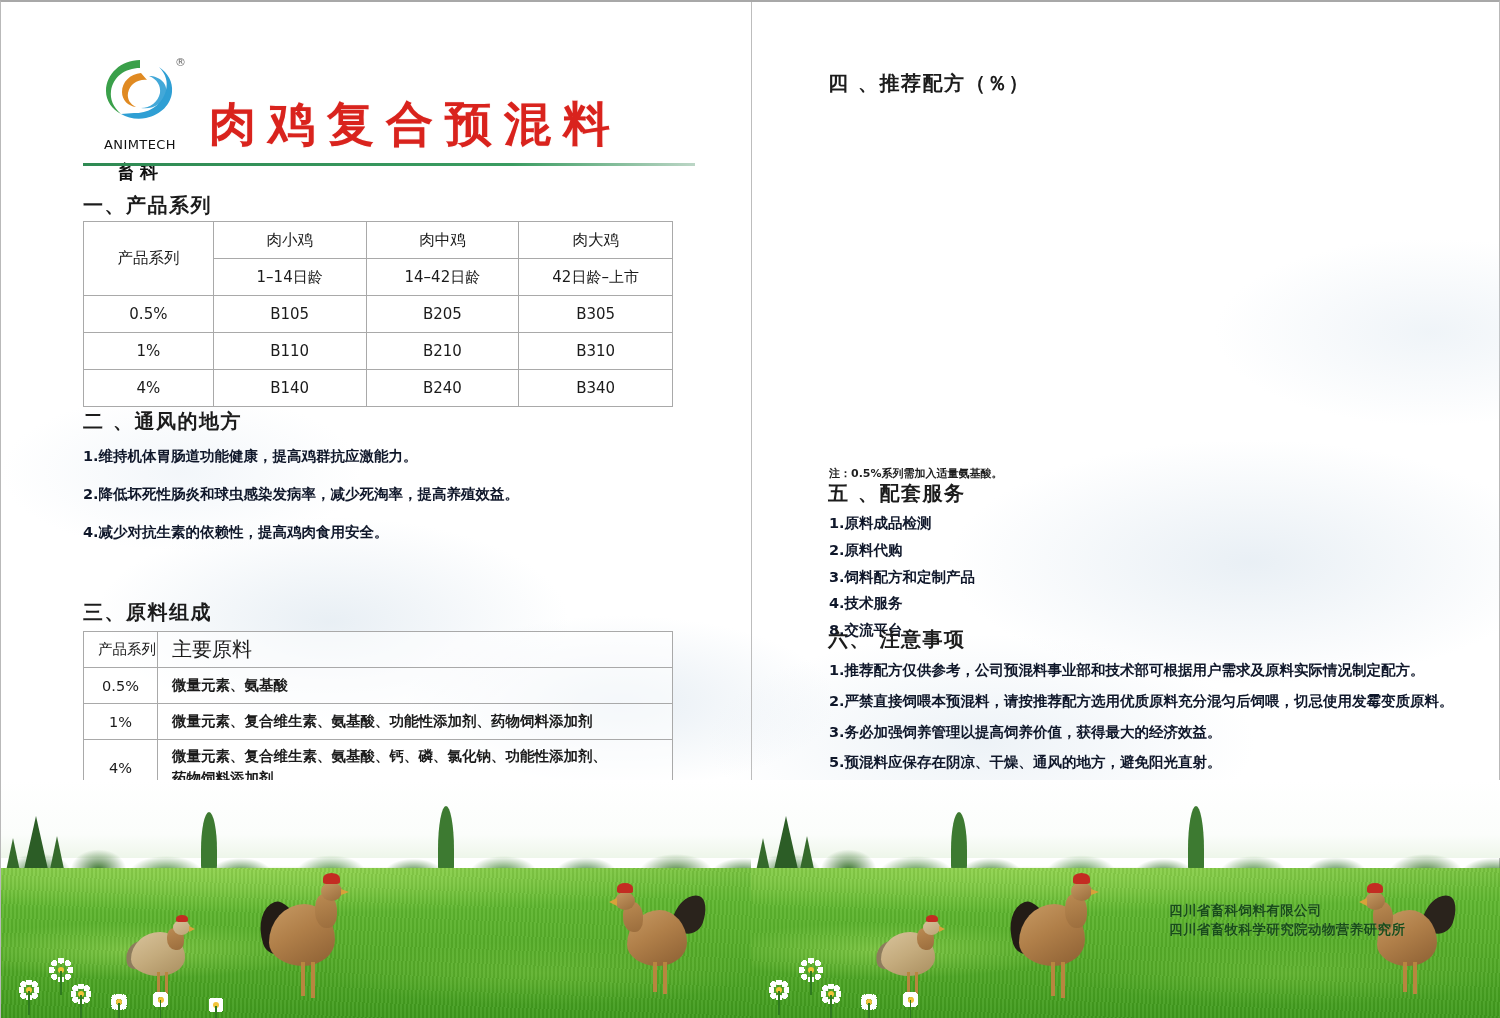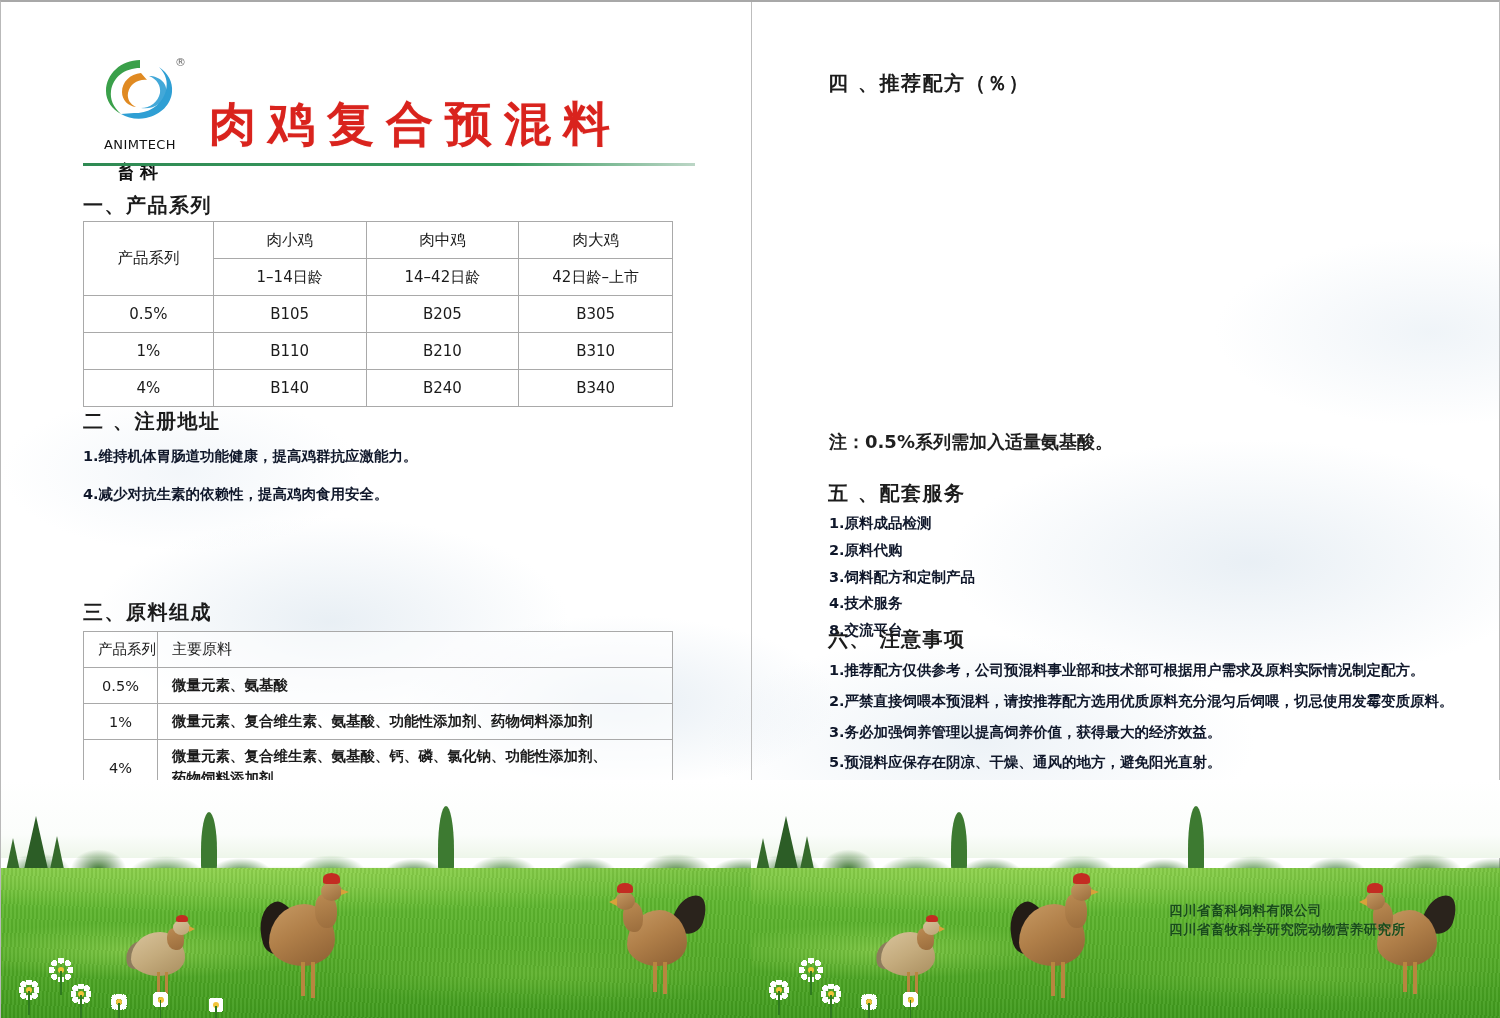--- a/index.html
+++ b/index.html
@@ -90,40 +90,40 @@
 
   
   #tbl-series { left: 82px; top: 219px; width: 590px; }
   #tbl-series td { height: 37px; }
   #tbl-series td.hcell { font-size: 15.5px; }
   #tbl-series td.series-name { font-size: 15px; }
 
   
   #tbl-materials { left: 82px; top: 629px; width: 590px; }
   #tbl-materials td { height: 36px; }
-  #tbl-materials td.mat-head { text-align: left; padding-left: 14px; font-size: 15px; }
+  #tbl-materials td.mat-head { text-align: left; padding-left: 14px; font-size: 20px; }
   #tbl-materials td.mat-body {
     text-align: left; padding-left: 14px; font-size: 14.5px;
     font-weight: bold; line-height: 1.45;
   }
   #tbl-materials td.mat-series { width: 74px; font-size: 14.5px; }
   #tbl-materials td.tall { height: 56px; }
 
   
   .txt-list { position: absolute; }
   .txt-list p {
     font-size: 14.5px; font-weight: bold; color: #0f172a;
     line-height: 1.5;
   }
   .feature-list p { margin-bottom: 16px; }
   .service-list p { margin-bottom: 5px; }
   .notice-list p { margin-bottom: 9px; }
   .note-line {
     position: absolute;
-    font-size: 18px; font-weight: bold; color: #1f1f1f;
+    font-size: 11px; font-weight: bold; color: #1f1f1f; margin-top: 36px;
   }
 
   
   .scene { position: absolute; left: 0; bottom: 0; width: 1500px; height: 238px; overflow: hidden; }
   .scene-half {
     position: absolute; top: 0; height: 238px; width: 750px; overflow: hidden;
   }
   .scene-half.l { left: 0; }
   .scene-half.r { left: 750px; }
   .sky-band {
@@ -315,23 +315,24 @@
       </tr>
       <tr>
         <td class="series-name">4%</td>
         <td>B140</td>
         <td>B240</td>
         <td>B340</td>
       </tr>
     </tbody>
       </table>
 
-    <div class="sec-h" style="left:82px; top:406px;">二 、注册地址</div>
+    <div class="sec-h" style="left:82px; top:406px;">二 、通风的地方</div>
     <div class="txt-list feature-list" style="left:82px; top:444px; width:600px;">
       <p>1.维持机体胃肠道功能健康，提高鸡群抗应激能力。</p>
+      <p>2.降低坏死性肠炎和球虫感染发病率，减少死淘率，提高养殖效益。</p>
       <p>4.减少对抗生素的依赖性，提高鸡肉食用安全。</p>
     </div>
 
     <div class="sec-h" style="left:82px; top:597px;">三、原料组成</div>
 
     <table class="grid" id="tbl-materials">
       <tbody>
           <tr>
         <td class="mat-head mat-series">产品系列</td>
         <td class="mat-head">主要原料</td>

